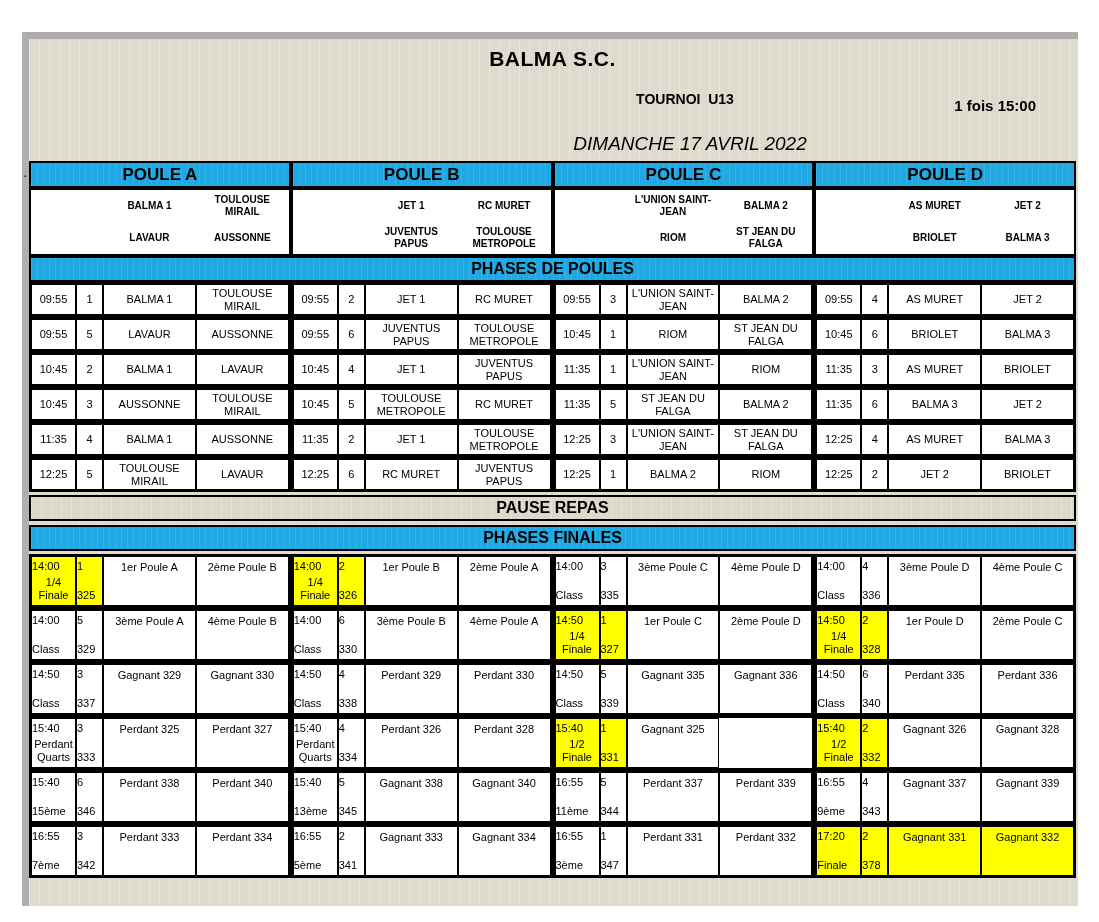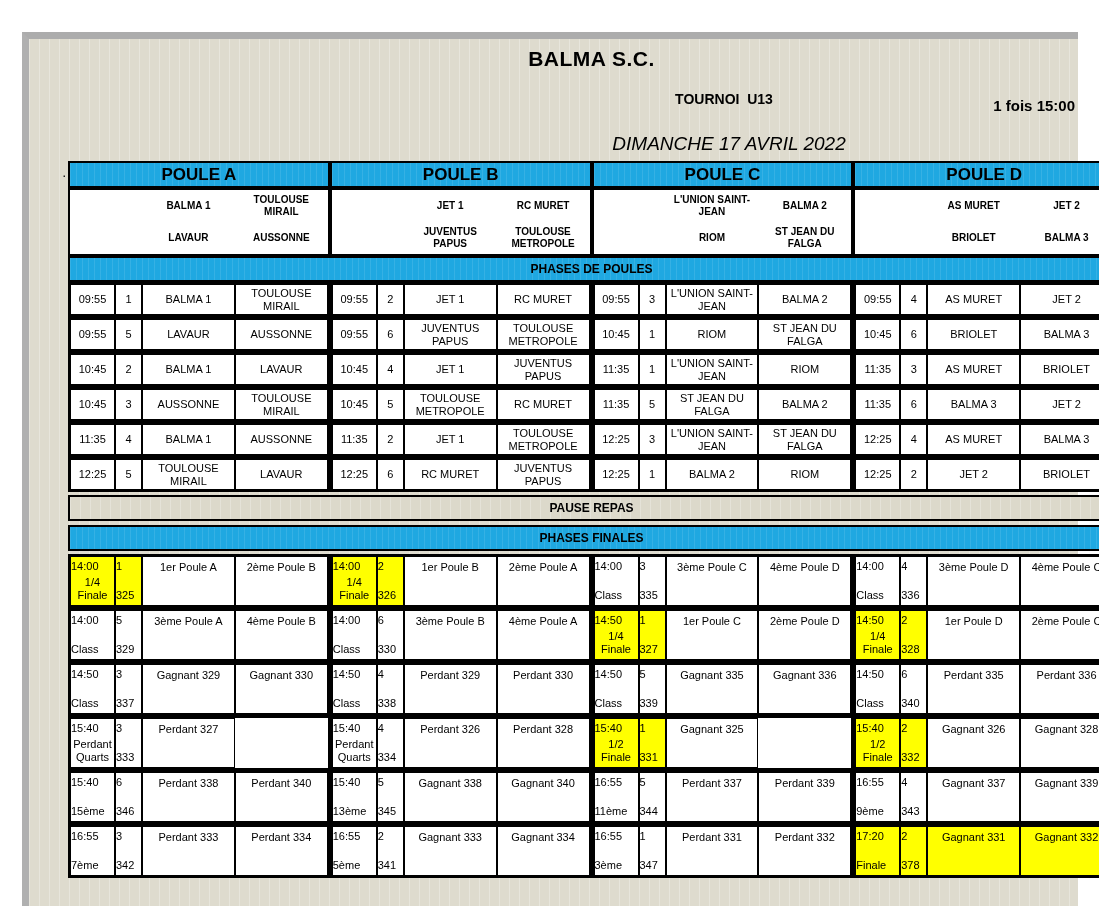--- a/index.html
+++ b/index.html
@@ -1,33 +1,33 @@
 <!DOCTYPE html>
 <html><head>
 <meta charset="utf-8">
 <style>
   html,body{margin:0;padding:0;background:#fff;width:1099px;height:922px;overflow:hidden;
     font-family:"Liberation Sans","DejaVu Sans",sans-serif;color:#000;}
   .frame{position:absolute;left:22px;top:32px;width:1056px;height:874px;box-sizing:border-box;
     background:#dedbce;border-top:7px solid #acacac;border-left:7px solid #b0b0b0;
-    background-image:repeating-linear-gradient(90deg,rgba(255,255,255,.28) 0 1px,transparent 1px 10px);padding-left:39px;}
+    background-image:repeating-linear-gradient(90deg,rgba(255,255,255,.28) 0 1px,transparent 1px 10px);}
   .sheet{position:relative;width:1047px;}
   
   .title-area{position:relative;height:122px;}
   .club{position:absolute;top:8px;left:0;width:100%;text-align:center;font-size:21px;font-weight:bold;letter-spacing:.5px;}
   .tourn{position:absolute;top:52px;left:656px;transform:translateX(-50%);font-size:14px;font-weight:bold;white-space:pre;}
   .note{position:absolute;top:58px;right:40px;font-size:15px;font-weight:bold;}
   .date{position:absolute;top:94px;left:661px;transform:translateX(-50%);font-size:19px;font-weight:normal;font-style:italic;white-space:nowrap;}
   .left-dot{position:absolute;left:-5px;top:130px;font-size:9px;font-weight:bold;}
   
   .grid4{display:grid;grid-template-columns:repeat(4,1fr);}
   .banner{background:#1fa8e1;border:2px solid #000;display:flex;align-items:center;justify-content:center;
     font-weight:bold;background-image:repeating-linear-gradient(90deg,rgba(255,255,255,.10) 0 1px,transparent 1px 6px);}
   .pool-banner{height:23px;font-size:17px;}
-  .section-banner{height:22px;font-size:12px;}
+  .section-banner{height:22px;font-size:16px;}
   .pause-banner{background:#dcd9cb;background-image:repeating-linear-gradient(90deg,rgba(255,255,255,.25) 0 1px,transparent 1px 10px);}
   .group-box{border:2px solid #000;background:#fff;box-sizing:border-box;}
   
   .tgrid{display:grid;grid-template-columns:45px 27px 1fr 1fr;grid-auto-rows:1fr;height:64px;}
   .tspacer{grid-column:span 2;}
   .tcell{display:flex;align-items:center;justify-content:center;text-align:center;
     font-size:10px;font-weight:bold;line-height:1.25;padding:0 3px;}
   
   .mgrid{display:grid;grid-template-columns:45px 27px 1fr 1fr;}
   .mcell{height:31px;border:1px solid #000;display:flex;align-items:center;justify-content:center;
@@ -499,20 +499,21 @@
           <div class="group-box">
             <div class="fgrid">
               <div class="fcell ftime">
                 <div>15:40</div>
                 <div>Perdant Quarts</div>
               </div>
               <div class="fcell fnum">
                 <div>3</div>
                 <div>333</div>
               </div>
+              <div class="fcell fteam">Perdant 325</div>
               <div class="fcell fteam">Perdant 327</div>
             </div>
           </div>
           <div class="group-box">
             <div class="fgrid">
               <div class="fcell ftime">
                 <div>15:40</div>
                 <div>Perdant Quarts</div>
               </div>
               <div class="fcell fnum">

